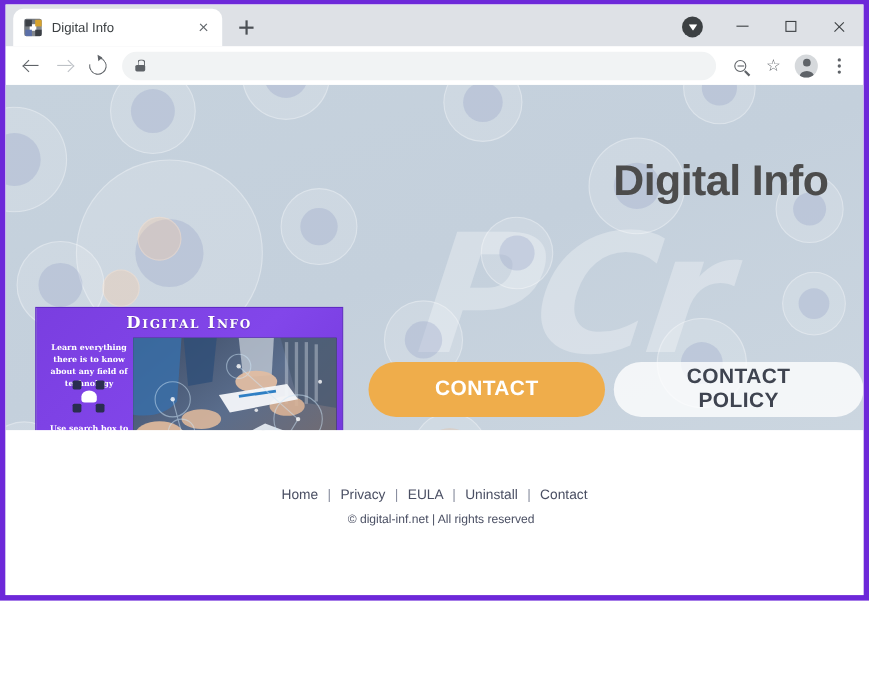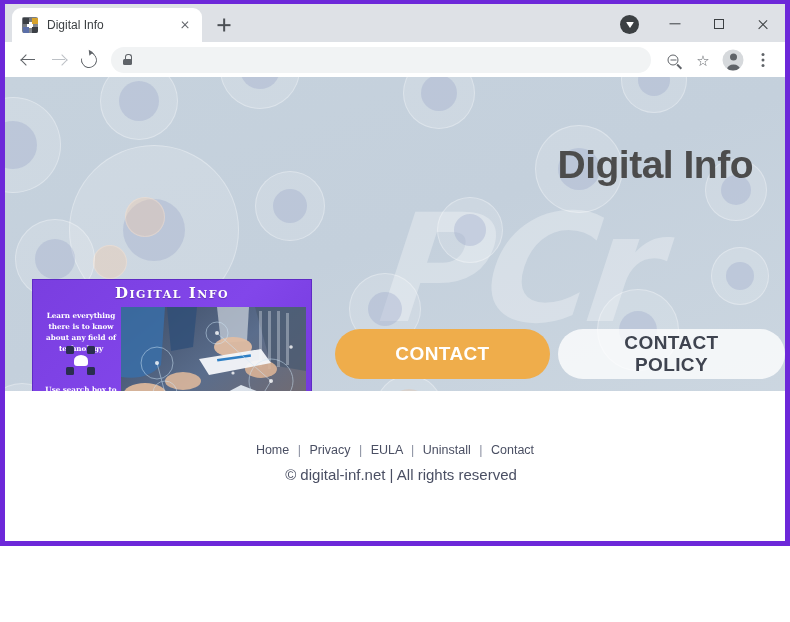--- a/index.html
+++ b/index.html
@@ -471,21 +471,21 @@
     white-space: nowrap;
   }
   .footer-links a {
     color: #4a4f63;
     text-decoration: none;
     cursor: pointer;
   }
   .footer-sep { color: #8a8fa0; padding: 0 5px; }
   .footer-copy {
     margin-top: 9px;
-    font-size: 15px;
+    font-size: 11px;
     color: #4a4f63;
     padding-left: 12px;
   }
 </style>
 </head>
 <body>
 
 <div class="window">
   <div class="window-inner">
 

